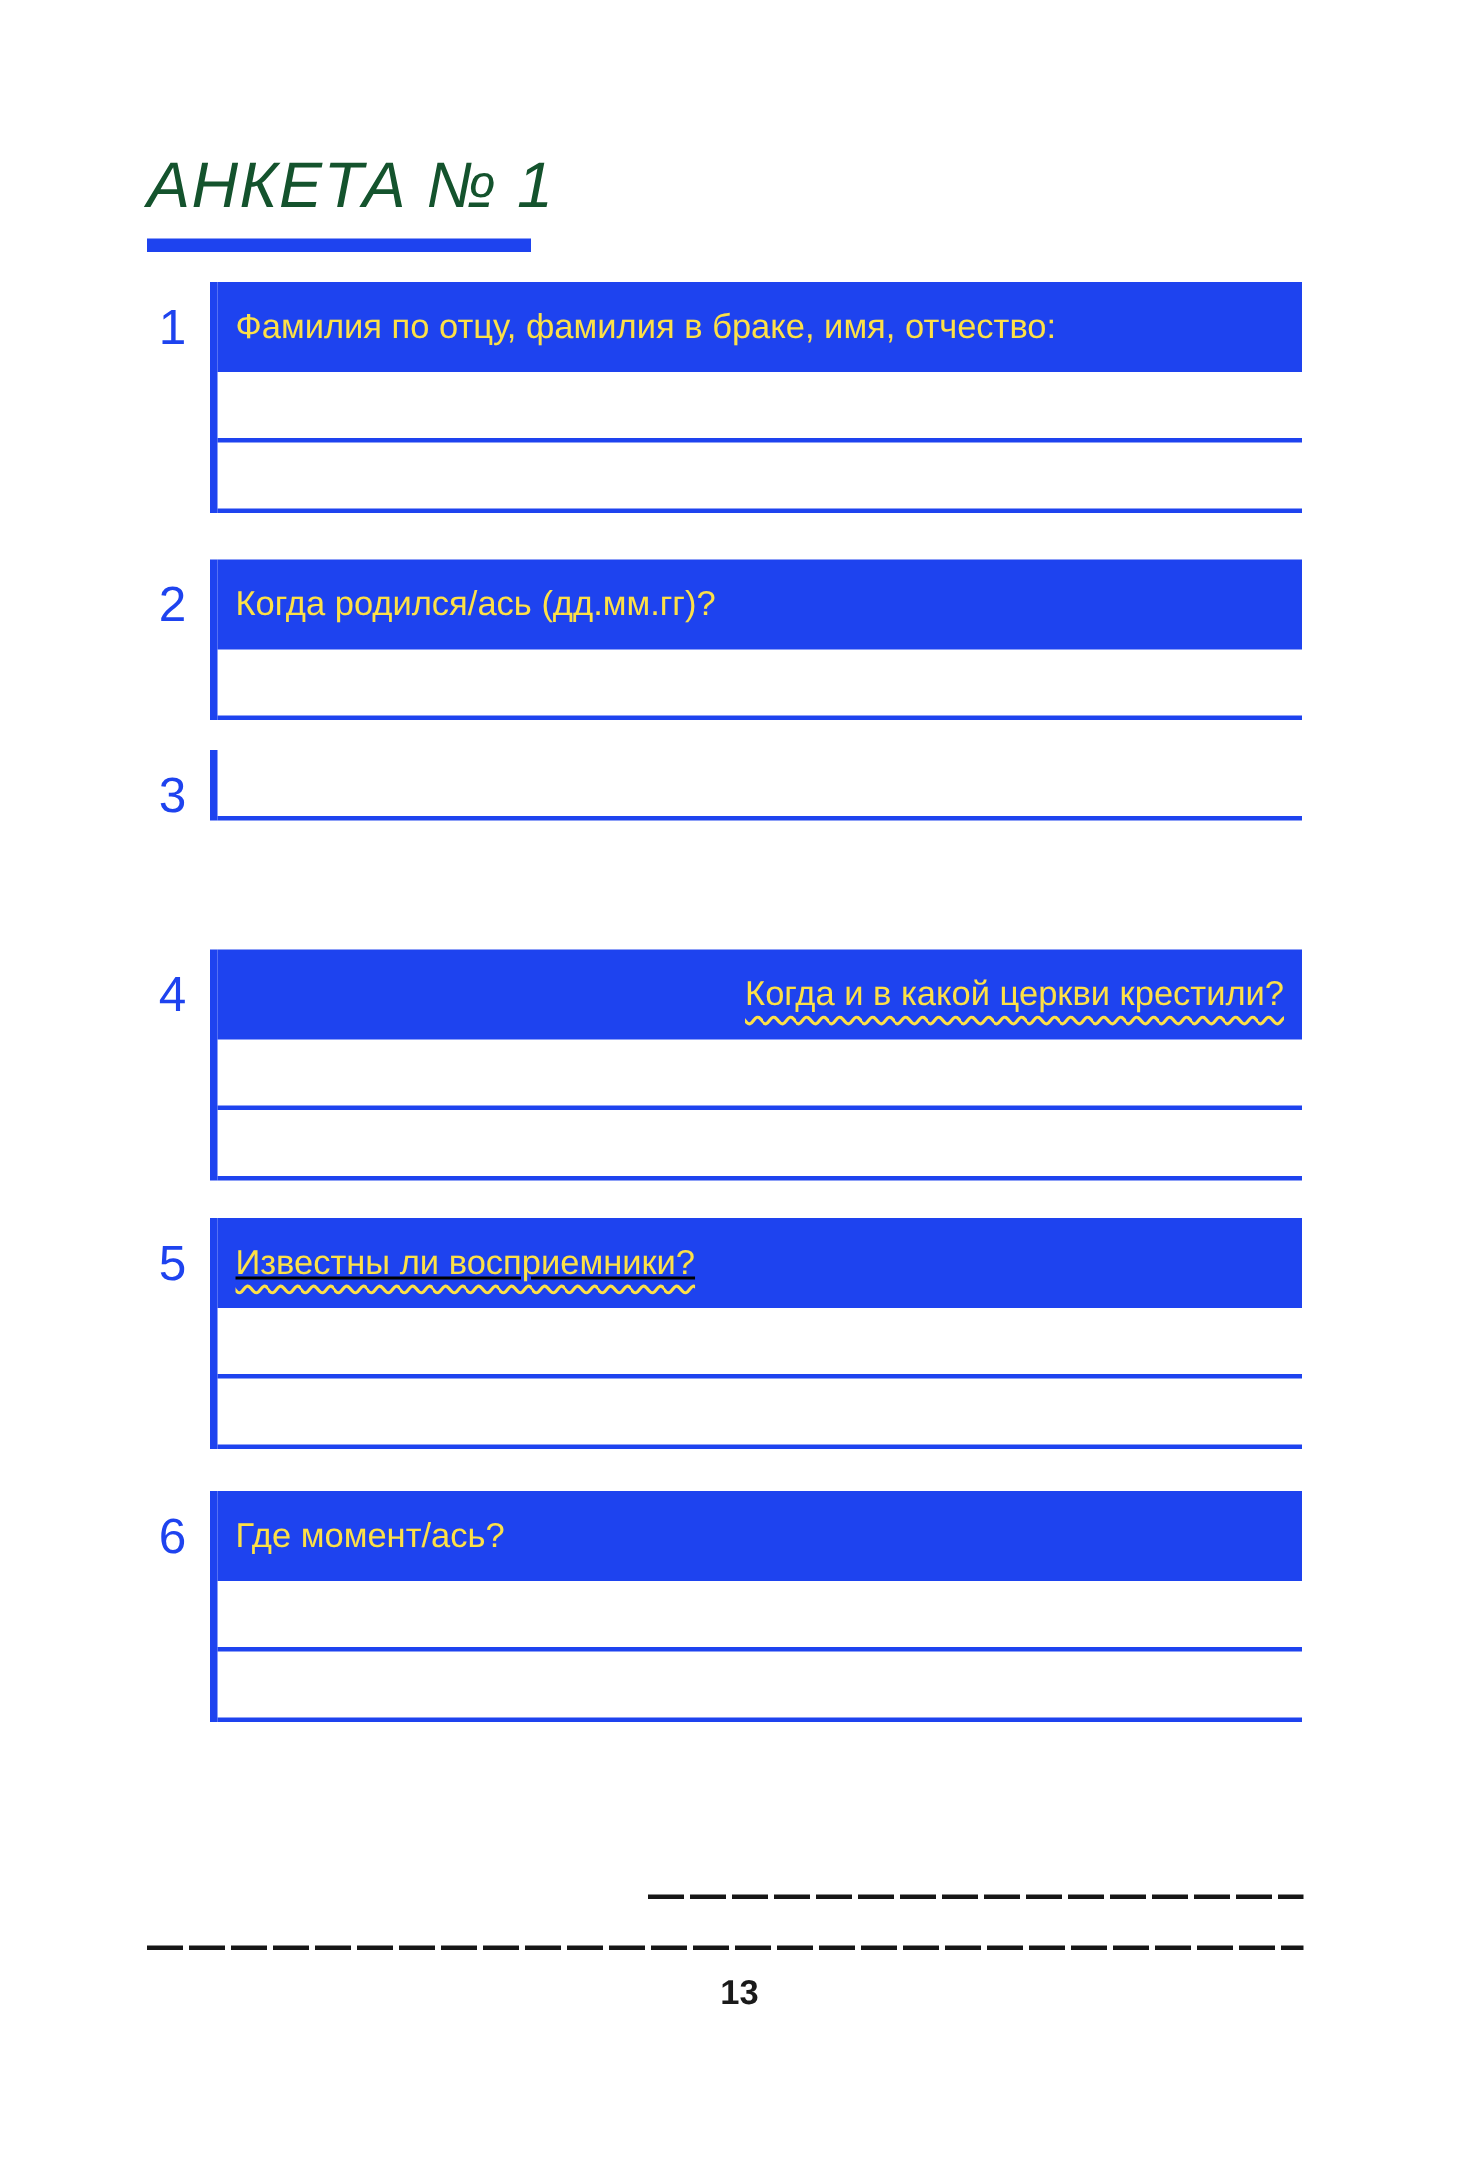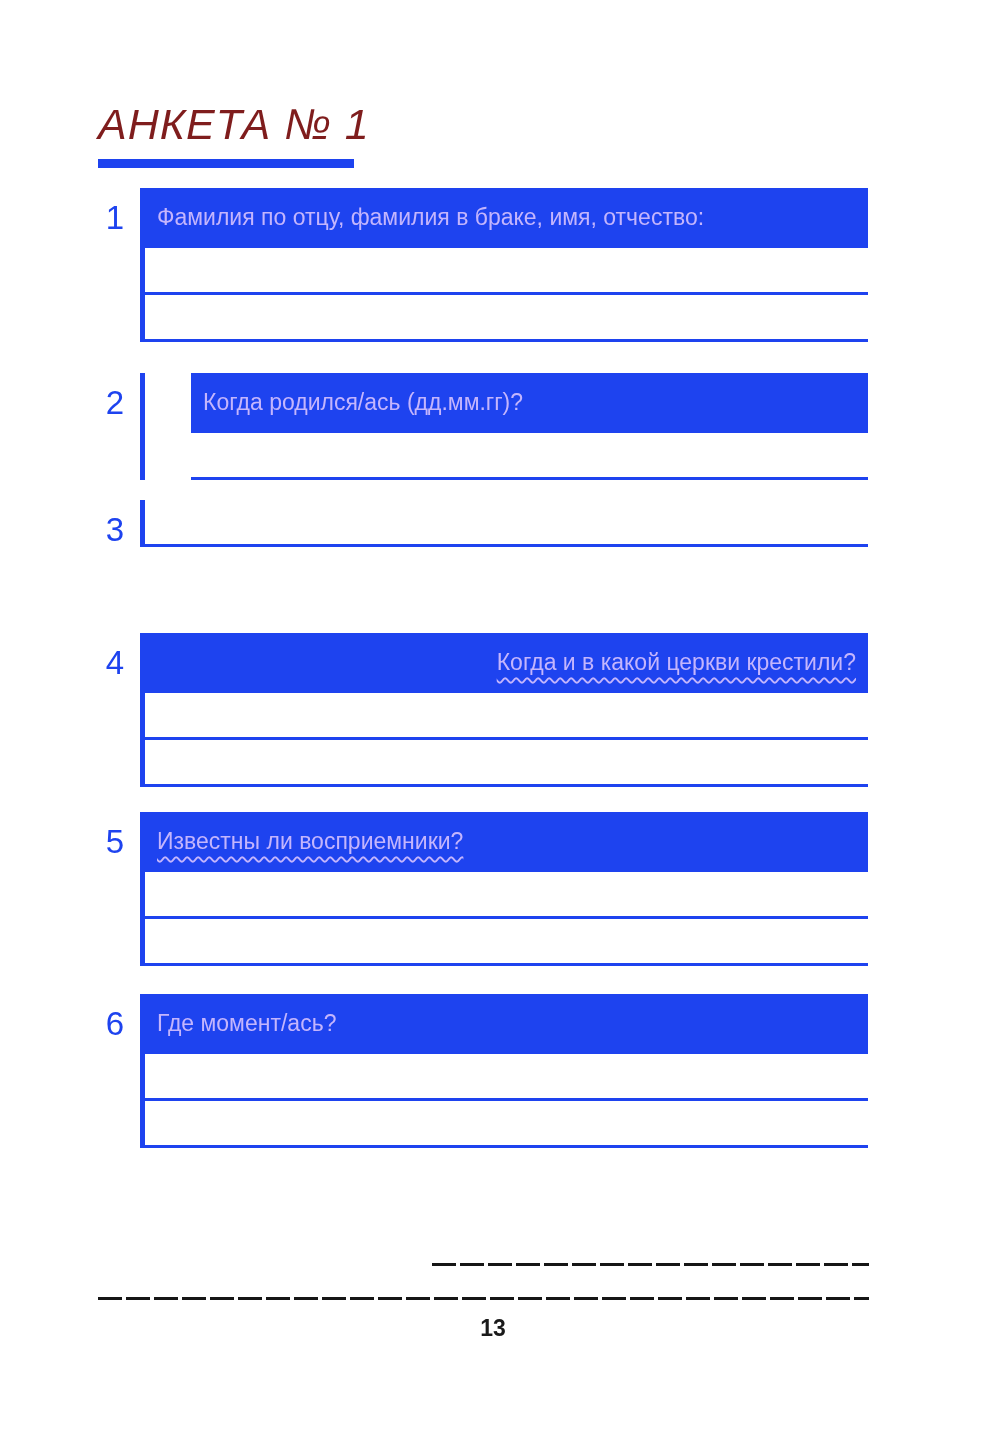--- a/index.html
+++ b/index.html
@@ -7,36 +7,36 @@
     position:relative;
     width:986px;height:1447px;
     background:#ffffff;
     font-family:"Liberation Sans","DejaVu Sans",sans-serif;
     overflow:hidden;
   }
   
   .title{
     position:absolute;left:98px;top:100px;margin:0;
     font-size:43px;font-style:italic;font-weight:500;
-    letter-spacing:1px;color:#7f1d1d;white-space:nowrap;
+    letter-spacing:1px;color:#14532d;white-space:nowrap;
   }
   .title-underline{
     position:absolute;left:98px;top:159px;width:256px;height:9px;
   }
   
   .qblock{position:absolute;left:140px;width:728px;}
   .qnum{
     position:absolute;left:-42px;top:12px;width:34px;
     text-align:center;font-size:33px;line-height:36px;
   }
   .qbody{box-sizing:border-box;width:728px;border-left:5px solid;}
   .qheader{
     box-sizing:border-box;min-height:60px;
     display:flex;flex-direction:column;justify-content:center;
-    padding:9px 12px 11px 12px;color:#c4b5fd;
+    padding:9px 12px 11px 12px;color:#fde047;
   }
   .qlabel{margin:0;font-size:23px;line-height:32px;font-weight:400;}
   .qsublabel{margin:13px 0 0 0;font-size:23.5px;line-height:36px;font-weight:400;}
   .qsublabel:empty{display:none;}
   .wavy{
     text-decoration-line:underline;
     text-decoration-style:wavy;
     text-decoration-thickness:1.5px;
     text-underline-offset:7px;
   }
@@ -78,21 +78,21 @@
       </header>
       <div class="qanswers">
             <div class="qrow" style="border-bottom-color: rgb(30, 67, 239);"></div>
             <div class="qrow" style="border-bottom-color: rgb(30, 67, 239);"></div>
           </div>
     </div>
   </section>
 
   <section class="qblock" style="top: 373px;">
     <div class="qnum" style="color: rgb(30, 67, 239);">2</div>
-    <div class="qbody" style="border-left-color: rgb(30, 67, 239); padding-left: 46px;">
+    <div class="qbody" style="border-left-color: rgb(30, 67, 239);">
       <header class="qheader" style="background: rgb(30, 67, 239);">
         <p class="qlabel">Когда родился/ась (дд.мм.гг)?</p>
 
       </header>
       <div class="qanswers">
             <div class="qrow" style="border-bottom-color: rgb(30, 67, 239);"></div>
           </div>
     </div>
   </section>
 
@@ -114,21 +114,21 @@
       </header>
       <div class="qanswers">
             <div class="qrow" style="border-bottom-color: rgb(30, 67, 239);"></div>
             <div class="qrow" style="border-bottom-color: rgb(30, 67, 239);"></div>
           </div>
     </div>
   </section>
 
   <section class="qblock" style="top: 812px;">
     <div class="qnum" style="color: rgb(30, 67, 239);">5</div>
-    <div class="qbody" style="border-left-color: rgb(30, 67, 239);">
+    <div class="qbody" style="border-left-color: rgb(30, 67, 239); text-decoration: underline;">
       <header class="qheader" style="background: rgb(30, 67, 239);">
         <p class="qlabel wavy">Известны ли восприемники?</p>
 
       </header>
       <div class="qanswers">
             <div class="qrow" style="border-bottom-color: rgb(30, 67, 239);"></div>
             <div class="qrow" style="border-bottom-color: rgb(30, 67, 239);"></div>
           </div>
     </div>
   </section>

